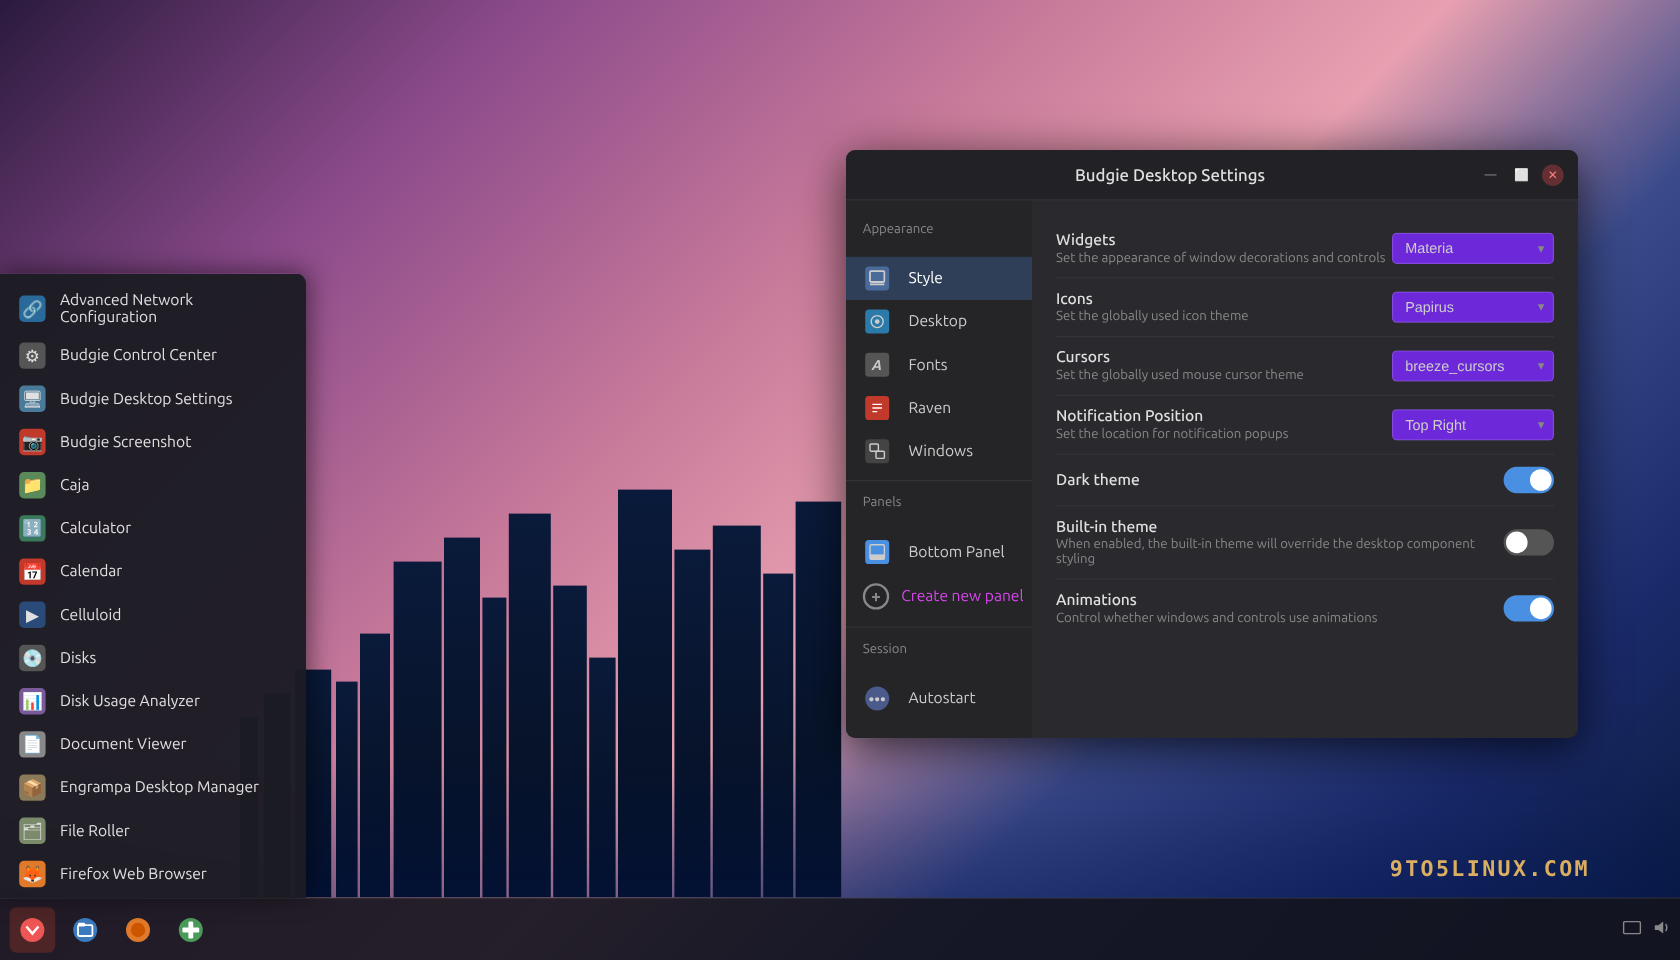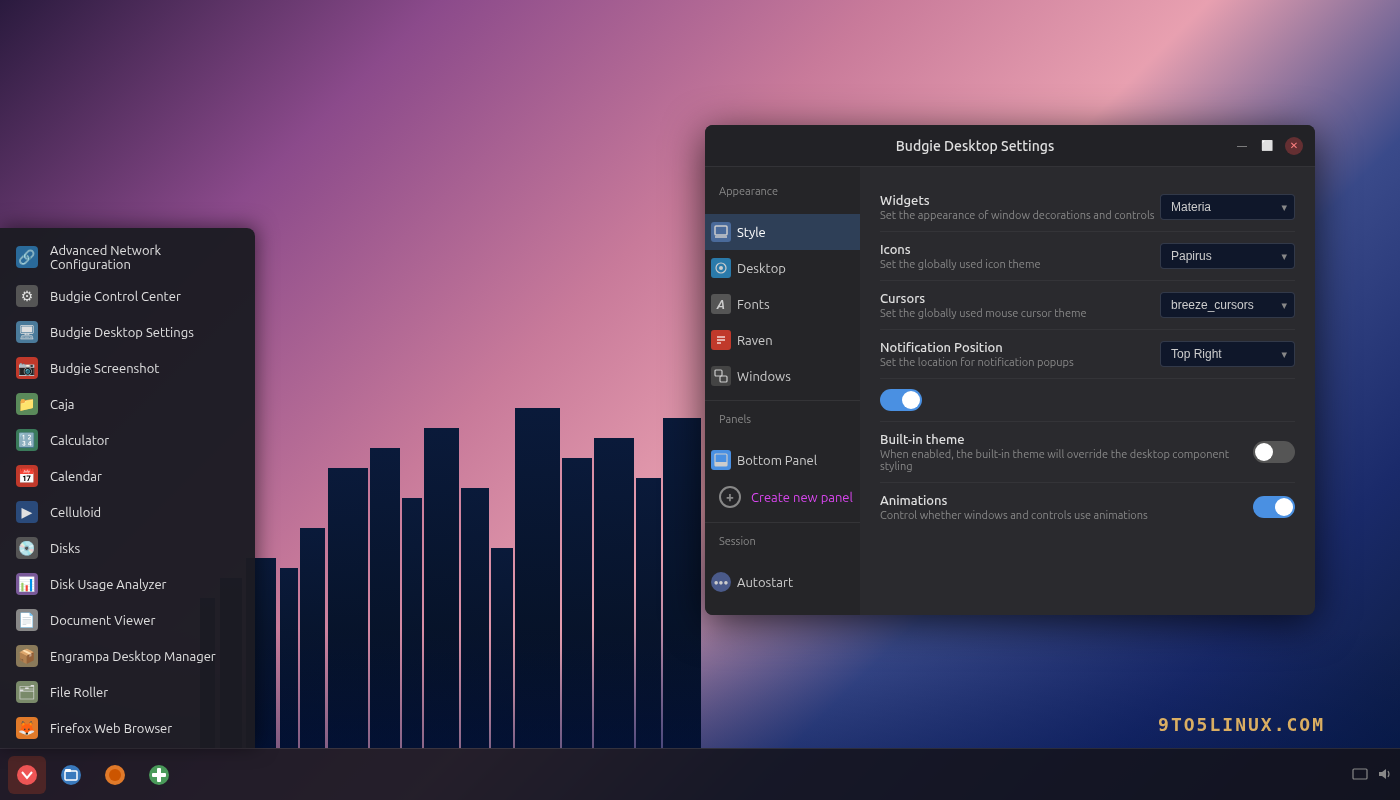--- a/index.html
+++ b/index.html
@@ -172,22 +172,22 @@
     }
     .sidebar-section-label {
       color: #888;
       font-size: 11px;
       padding: 6px 14px 17px;
       text-transform: none;
     }
     .sidebar-item {
       display: flex;
       align-items: center;
-      gap: 6px;
-      padding: 8px 6px;
+      gap: 16px;
+      padding: 8px 16px;
       cursor: pointer;
       color: #ccc;
       font-size: 13px;
     }
     .sidebar-item.active {
       background: rgba(74, 144, 226, 0.25);
       color: #fff;
     }
     .sidebar-icon {
       width: 20px;
@@ -242,21 +242,21 @@
       position: absolute;
       right: 8px;
       top: 50%;
       transform: translateY(-50%);
       color: #888;
       pointer-events: none;
       font-size: 11px;
     }
     .dropdown-wrapper select {
       width: 100%;
-      background: #0f172a;
+      background: #6d28d9;
       border: 1px solid rgba(255,255,255,0.15);
       border-radius: 4px;
       padding: 5px 24px 5px 10px;
       color: #ccc;
       font-size: 12px;
       appearance: none;
       cursor: pointer;
       outline: none;
     }
 
@@ -564,20 +564,23 @@
           <div class="settings-row-desc">Set the location for notification popups</div>
         </div>
         <div class="dropdown-wrapper">
           <select>
             <option>Top Right</option>
           </select>
         </div>
       </div>
 
       <div class="settings-row">
+        <div class="settings-row-label">
+          <div class="settings-row-title">Dark theme</div>
+        </div>
         <div class="toggle-switch">
           <div class="toggle-knob"></div>
         </div>
       </div>
 
       <div class="settings-row">
         <div class="settings-row-label">
           <div class="settings-row-title">Built-in theme</div>
           <div class="settings-row-desc">When enabled, the built-in theme will override the desktop component styling</div>
         </div>

